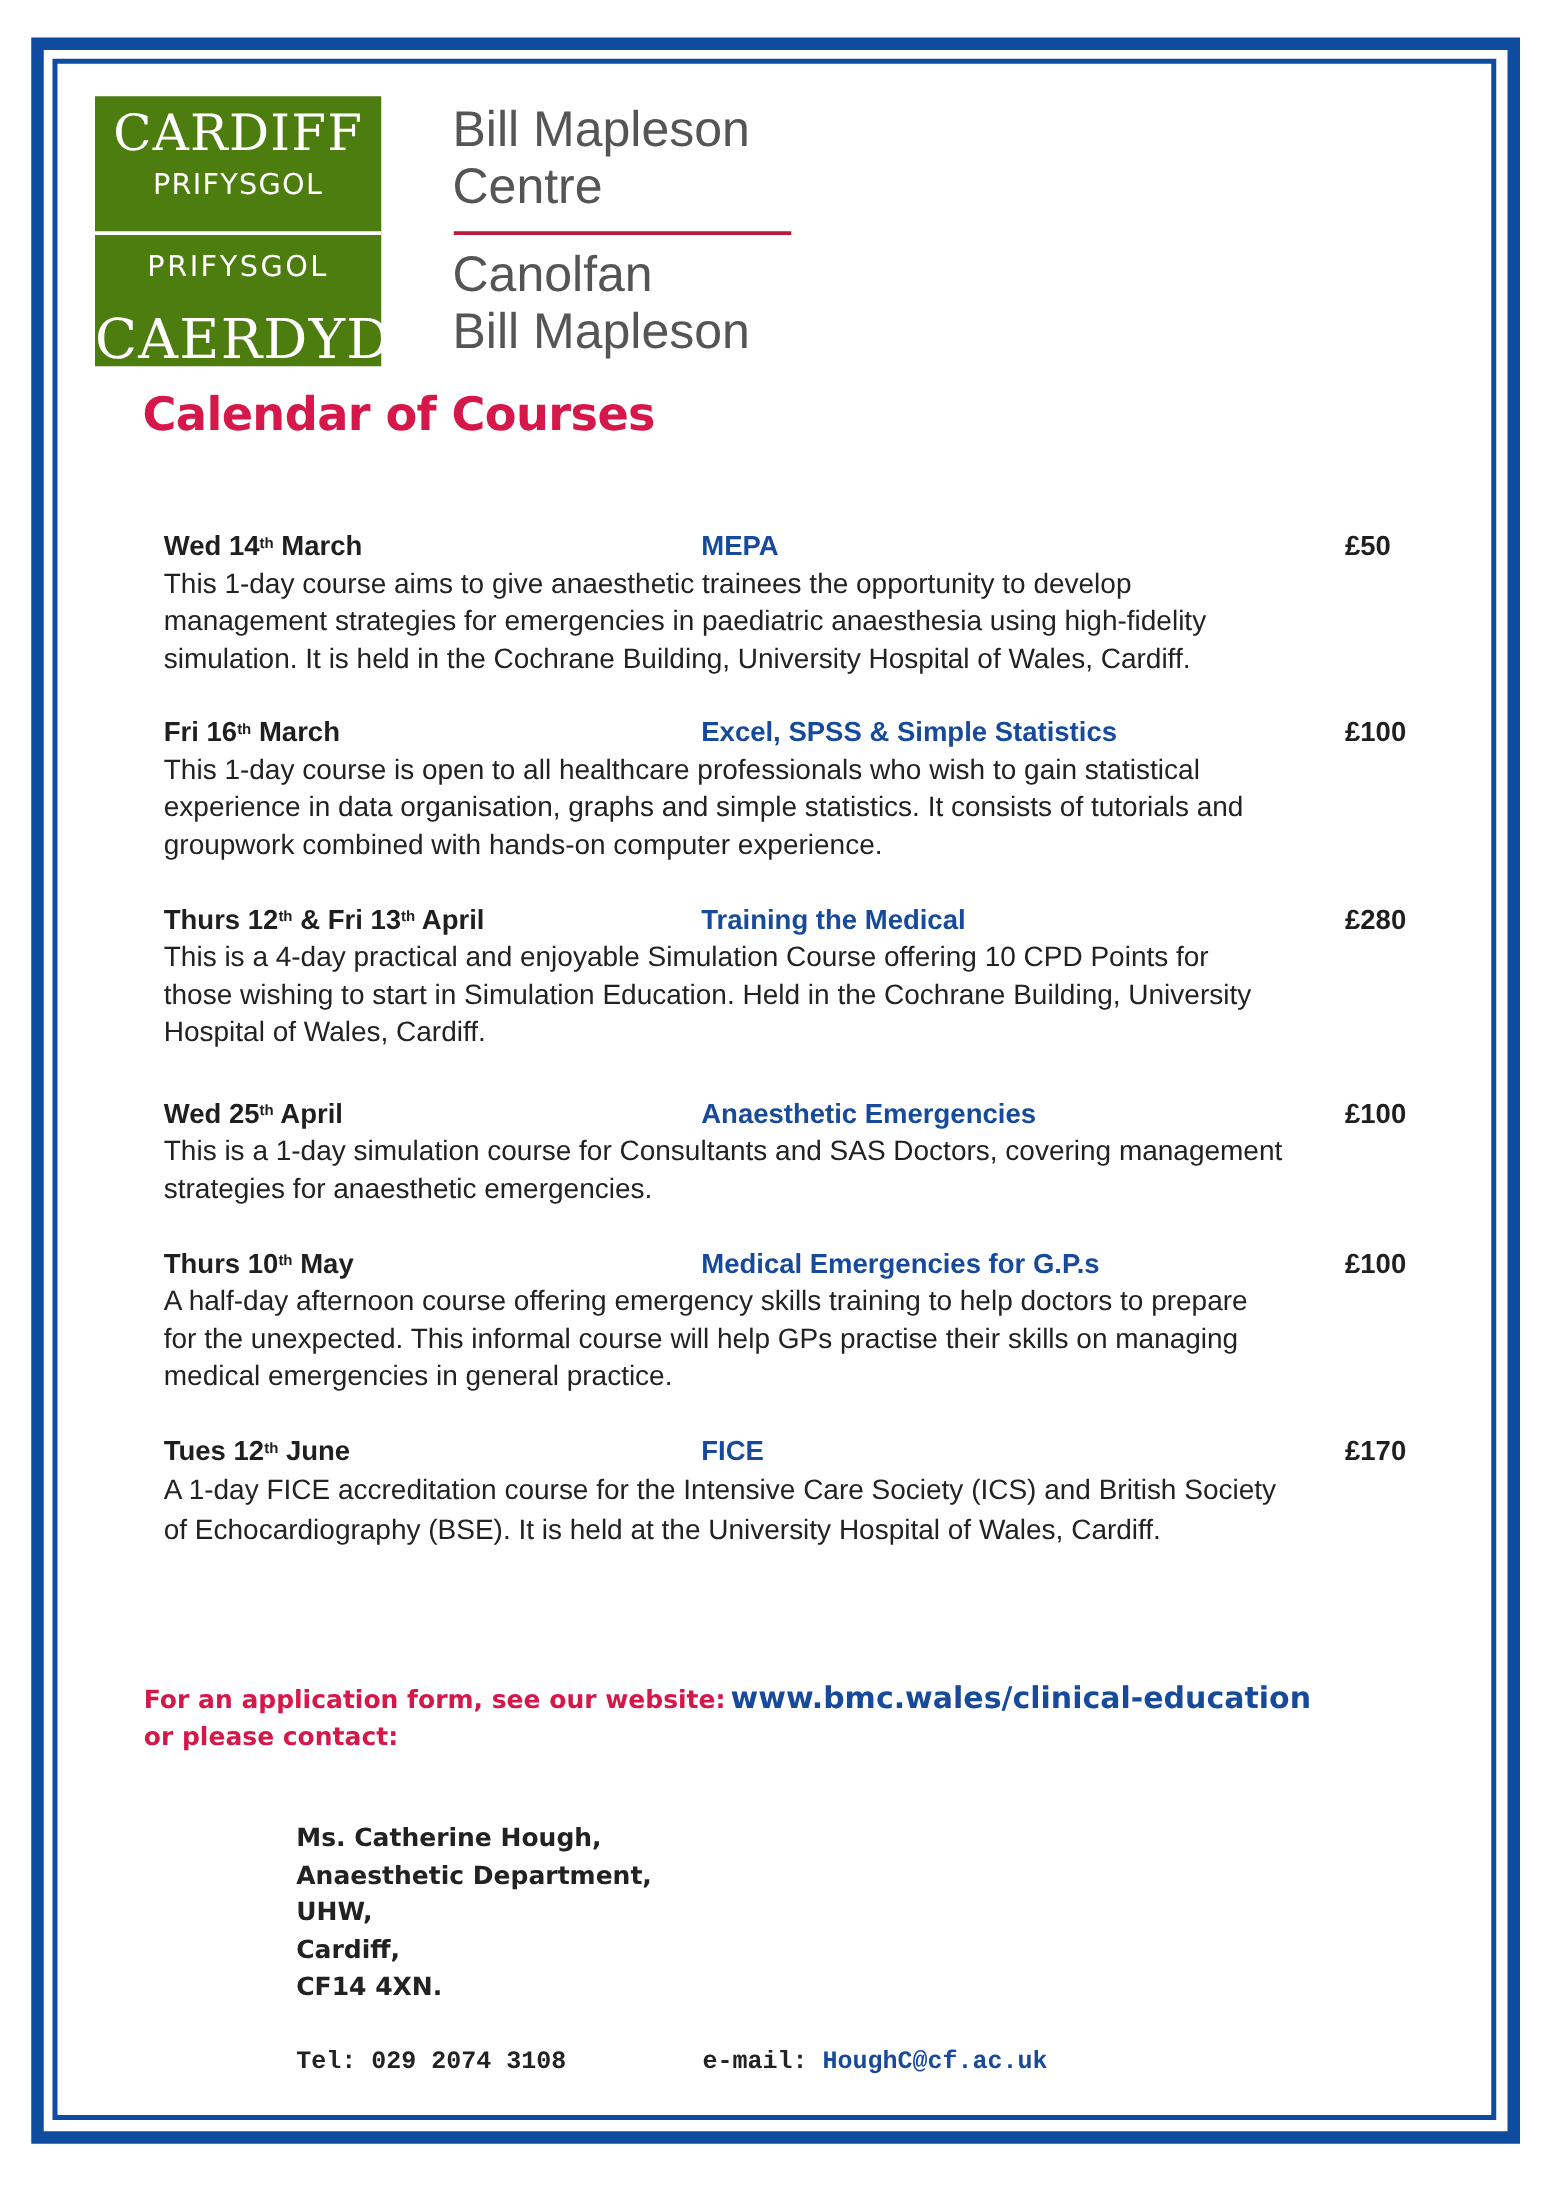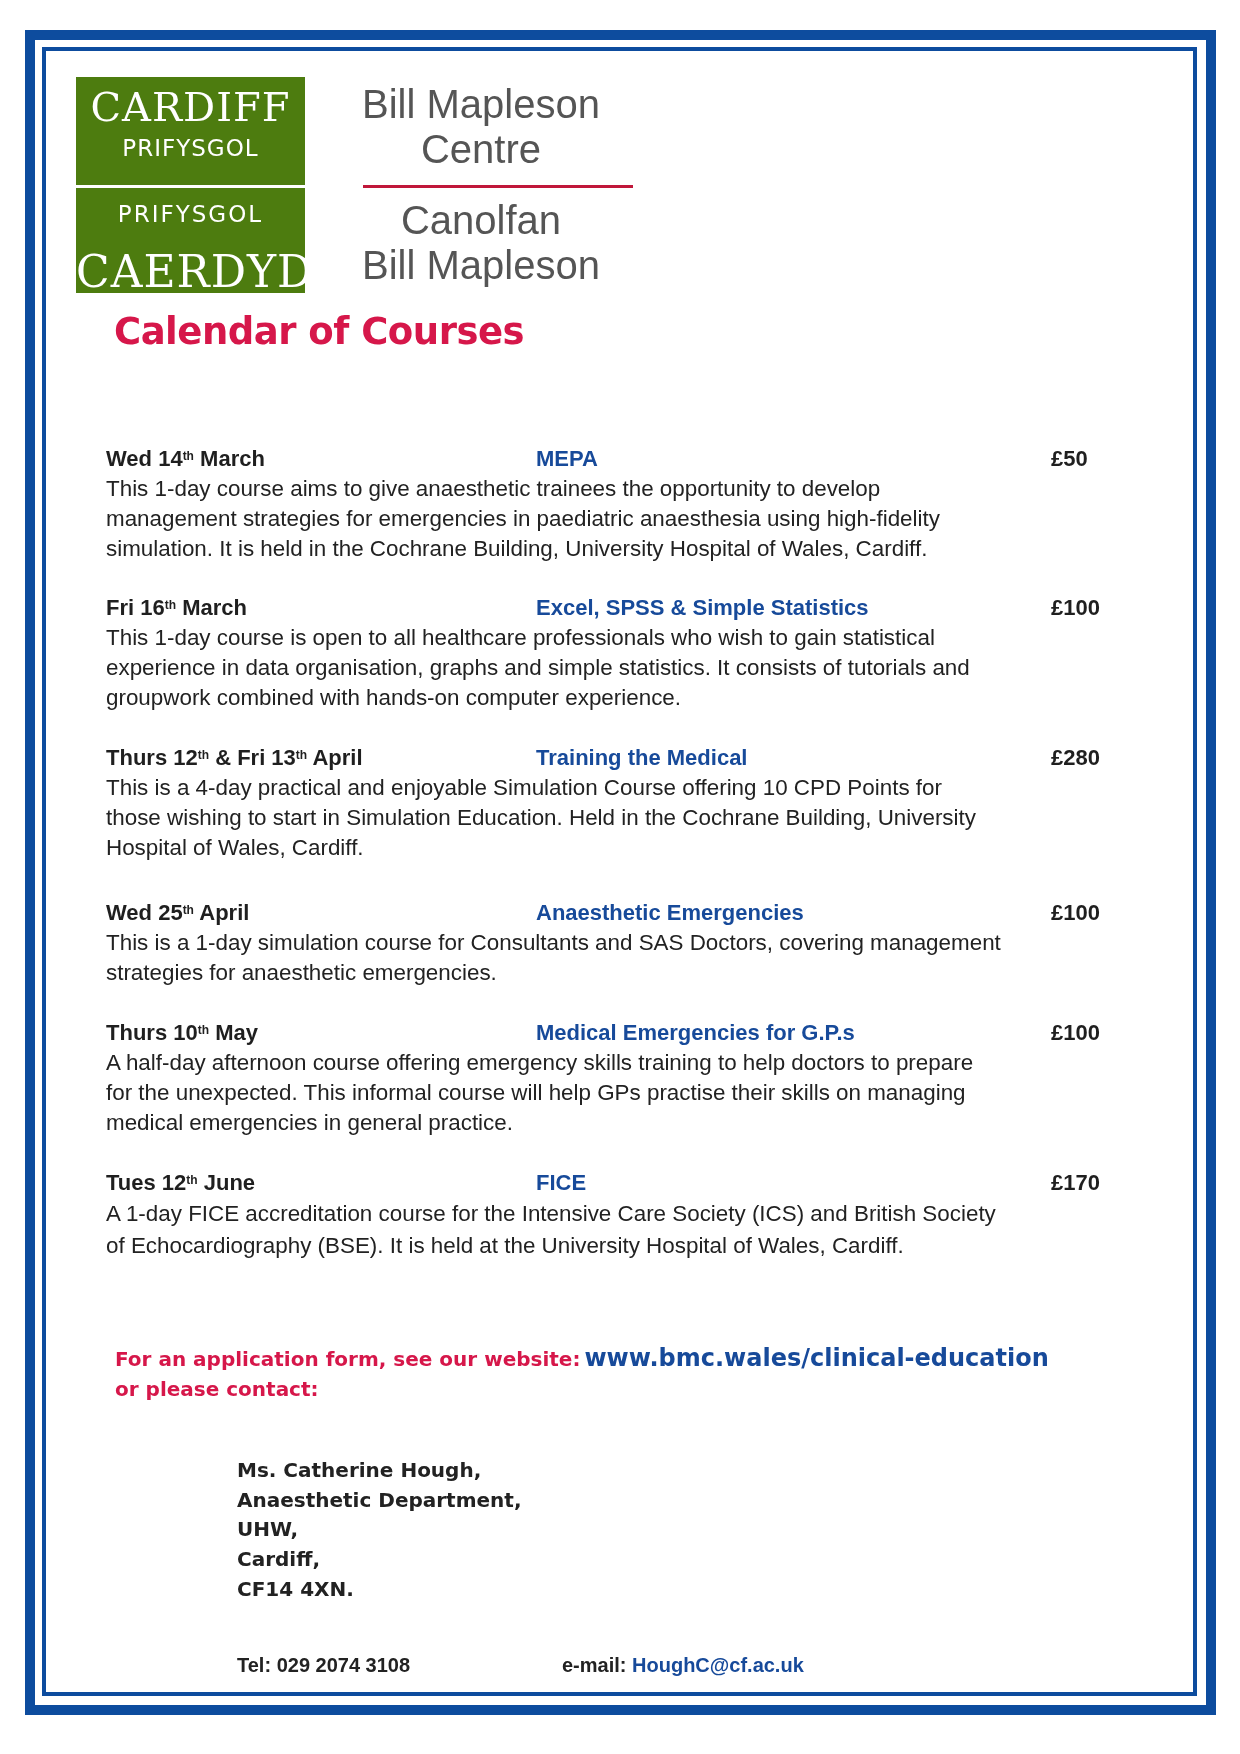--- a/index.html
+++ b/index.html
@@ -25,32 +25,31 @@
       position: absolute; left: 0; top: 108px; width: 229px; height: 3px; background: #ffffff;
     }
     .logo .l1 {
       position: absolute; left: 0; width: 229px; text-align: center; color: #fff;
       font-family: "DejaVu Serif", serif; letter-spacing: 1px;
     }
     .centre-text {
       position: absolute; left: 362px; color: #555555;
       font-family: "Liberation Sans", sans-serif; font-size: 40px; line-height: 45px;
       white-space: nowrap;
-      text-align: center;
     }
     .centre-rule {
       position: absolute; left: 363px; top: 185px; width: 270px; height: 3px; background: #c0173a;
     }
     .page-title {
       position: absolute; left: 114px; top: 310px;
       font-family: "DejaVu Sans", sans-serif; font-weight: bold; font-size: 37px;
       color: #d6174a; white-space: nowrap; letter-spacing: -0.5px;
     }
     .course {
-      position: absolute; left: 106px; width: 1010px; margin-top: 22px;
+      position: absolute; left: 131px; width: 1010px;
     }
     .course .head {
       position: relative; height: 30px; font-weight: bold; font-size: 22px; line-height: 30px;
     }
     .course .date { position: absolute; left: 0; top: 0; color: #1f1f1f; white-space: nowrap; }
     .course .date sup { font-size: 12px; vertical-align: 6px; line-height: 0; }
     .course .name { position: absolute; left: 430px; top: 0; color: #174a9a; white-space: nowrap; }
     .course .price { position: absolute; left: 945px; top: 0; color: #1f1f1f; white-space: nowrap; }
     .course .desc {
       font-size: 22.4px; line-height: 30px; color: #222222; white-space: pre-line;
@@ -64,22 +63,22 @@
     .footer-cta .url {
       color: #174a9a; font-size: 24px; margin-left: 4px;
     }
     .address {
       position: absolute; left: 237px; top: 1456px;
       font-family: "DejaVu Sans", sans-serif; font-weight: bold; font-size: 20px;
       line-height: 29.7px; color: #222222; white-space: nowrap;
     }
     .contact-line {
       position: absolute; top: 1635px;
-      font-family: Liberation Sans, sans-serif; font-weight: bold; font-size: 20px;
-      line-height: 30px; color: #222222; white-space: nowrap; margin-top: 15px;
+      font-family: Liberation Mono, monospace; font-weight: bold; font-size: 20px;
+      line-height: 30px; color: #222222; white-space: nowrap;
     }
     .contact-line .email { color: #174a9a; }
   </style>
 </head>
 <body>
 
 <div class="frame-outer"></div>
 <div class="frame-inner"></div>
 
 <div class="logo">

